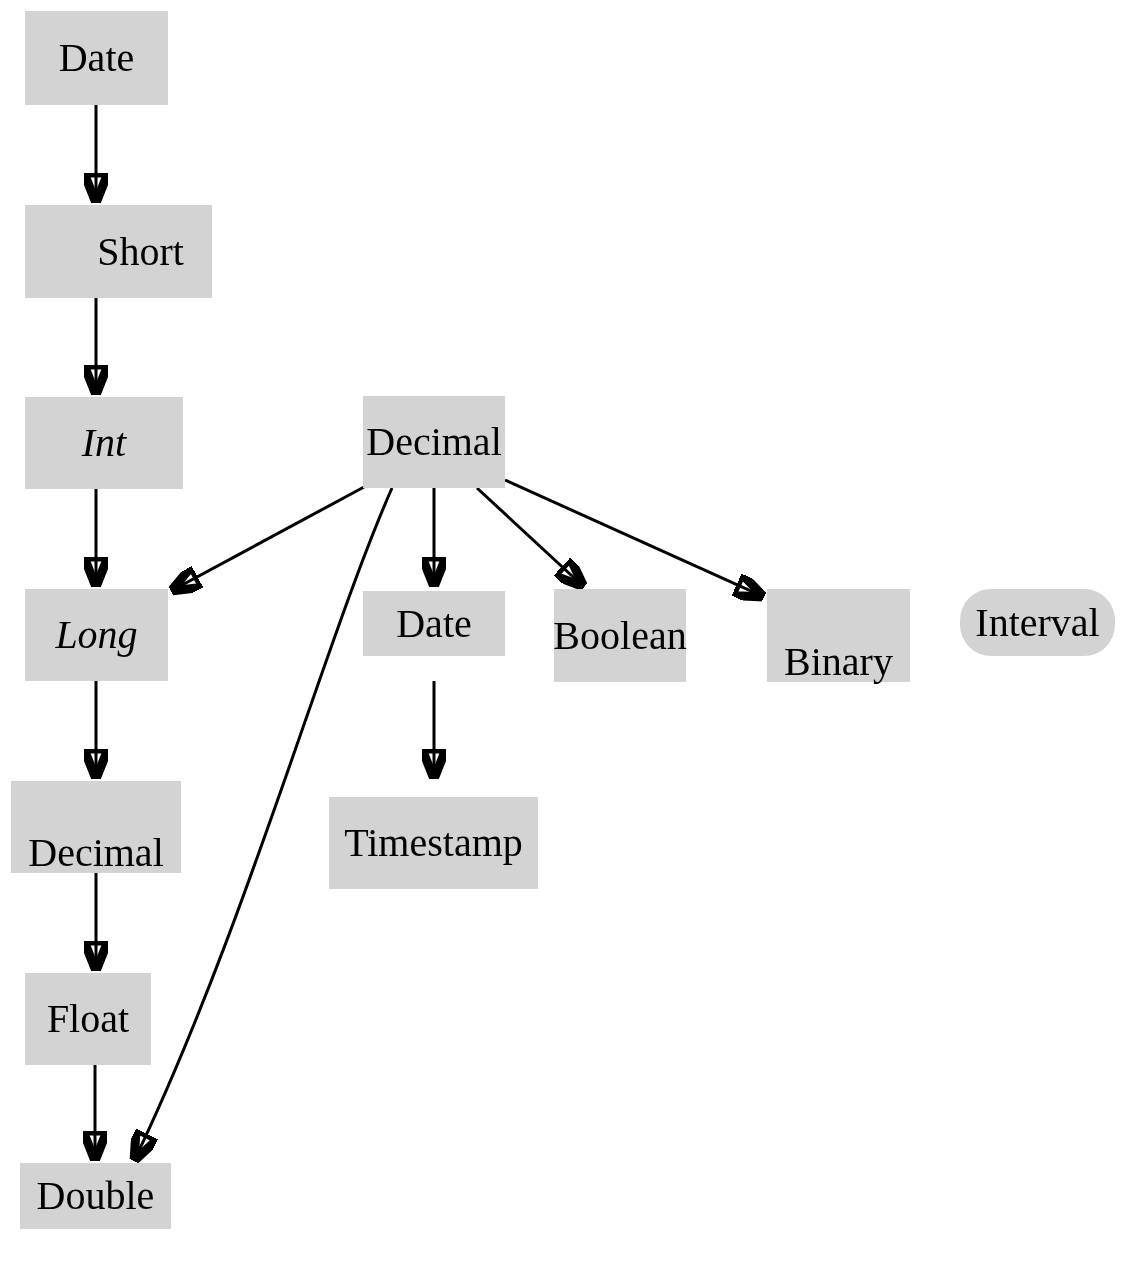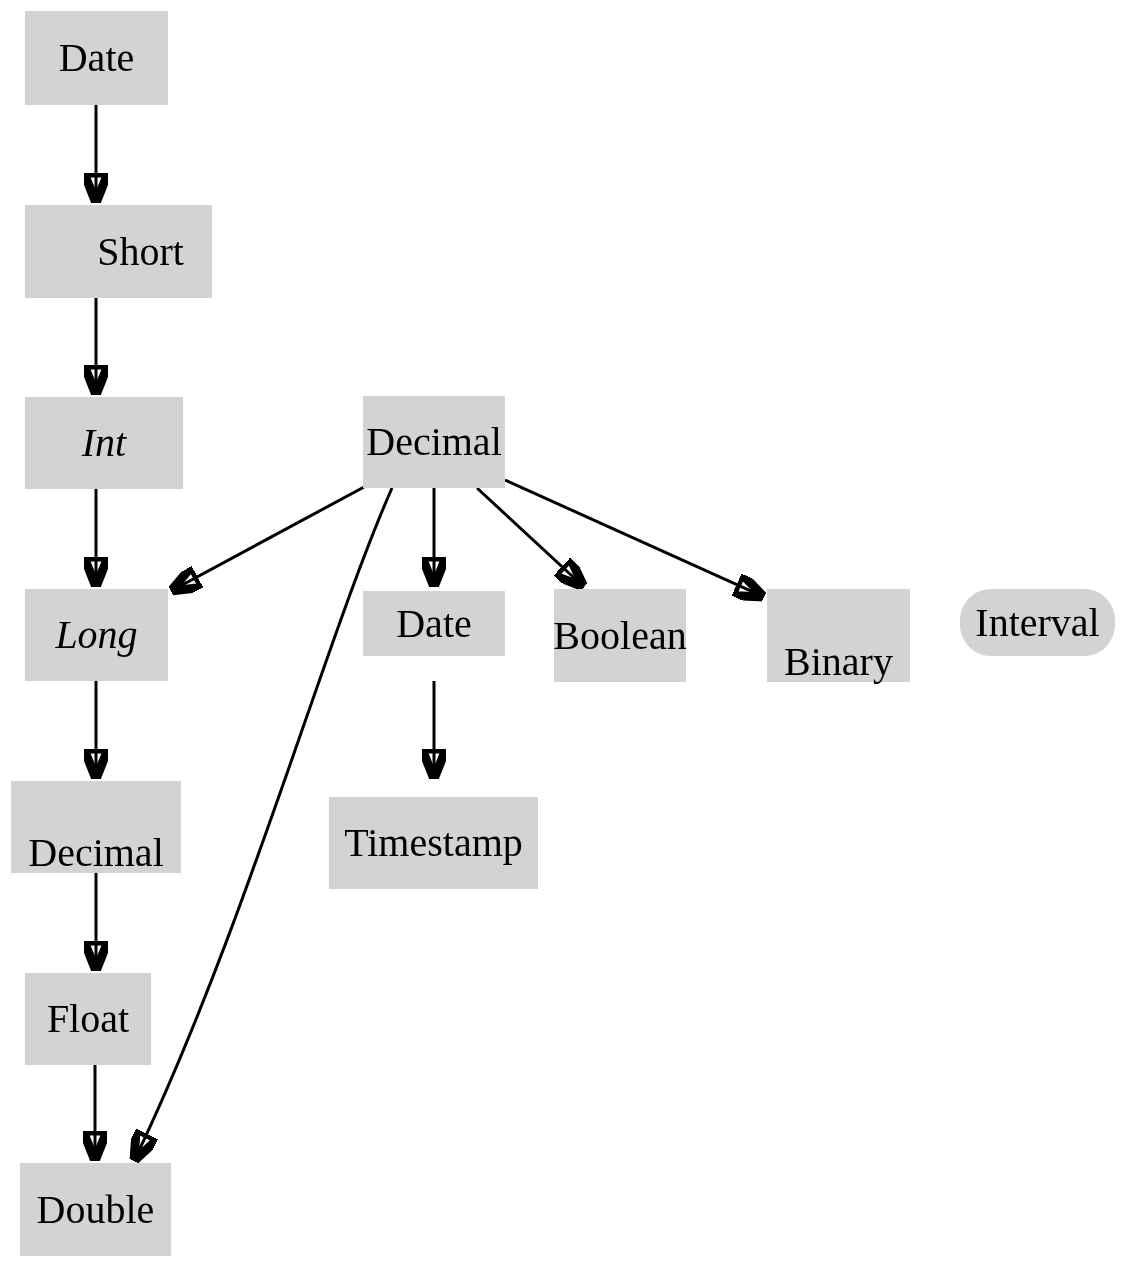--- a/index.html
+++ b/index.html
@@ -43,21 +43,21 @@
   #n-int       { left: 25px;  top: 397px;  width: 158px; height: 92px; font-style: italic; }
   #n-string    { left: 363px; top: 396px;  width: 142px; height: 92px; }
   #n-long      { left: 25px;  top: 589px;  width: 143px; height: 92px; font-style: italic; }
   #n-date      { left: 363px; top: 591px;  width: 142px; height: 65px; }
   #n-boolean   { left: 554px; top: 589px;  width: 132px; height: 93px; }
   #n-binary    { left: 767px; top: 589px;  width: 143px; height: 93px; align-items: flex-end; }
   #n-interval  { left: 960px; top: 589px;  width: 155px; height: 67px; border-radius: 31px; }
   #n-decimal   { left: 11px;  top: 781px;  width: 170px; height: 92px; align-items: flex-end; }
   #n-timestamp { left: 329px; top: 781px;  width: 209px; height: 92px; margin-top: 16px; }
   #n-float     { left: 25px;  top: 973px;  width: 126px; height: 92px; }
-  #n-double    { left: 20px;  top: 1163px; width: 151px; height: 93px; }
+  #n-double    { left: 20px;  top: 1163px; width: 151px; height: 66px; }
 </style>
 </head>
 <body>
 
 <div class="canvas">
 
   <svg class="edges" viewBox="0 0 1128 1270" xmlns="http://www.w3.org/2000/svg">
     <defs>
       <marker id="arrow" markerWidth="10" markerHeight="8" refX="10" refY="4" orient="auto" markerUnits="strokeWidth">
         <path d="M0,0 L10,4 L0,8 Z" fill="#000000"></path>

